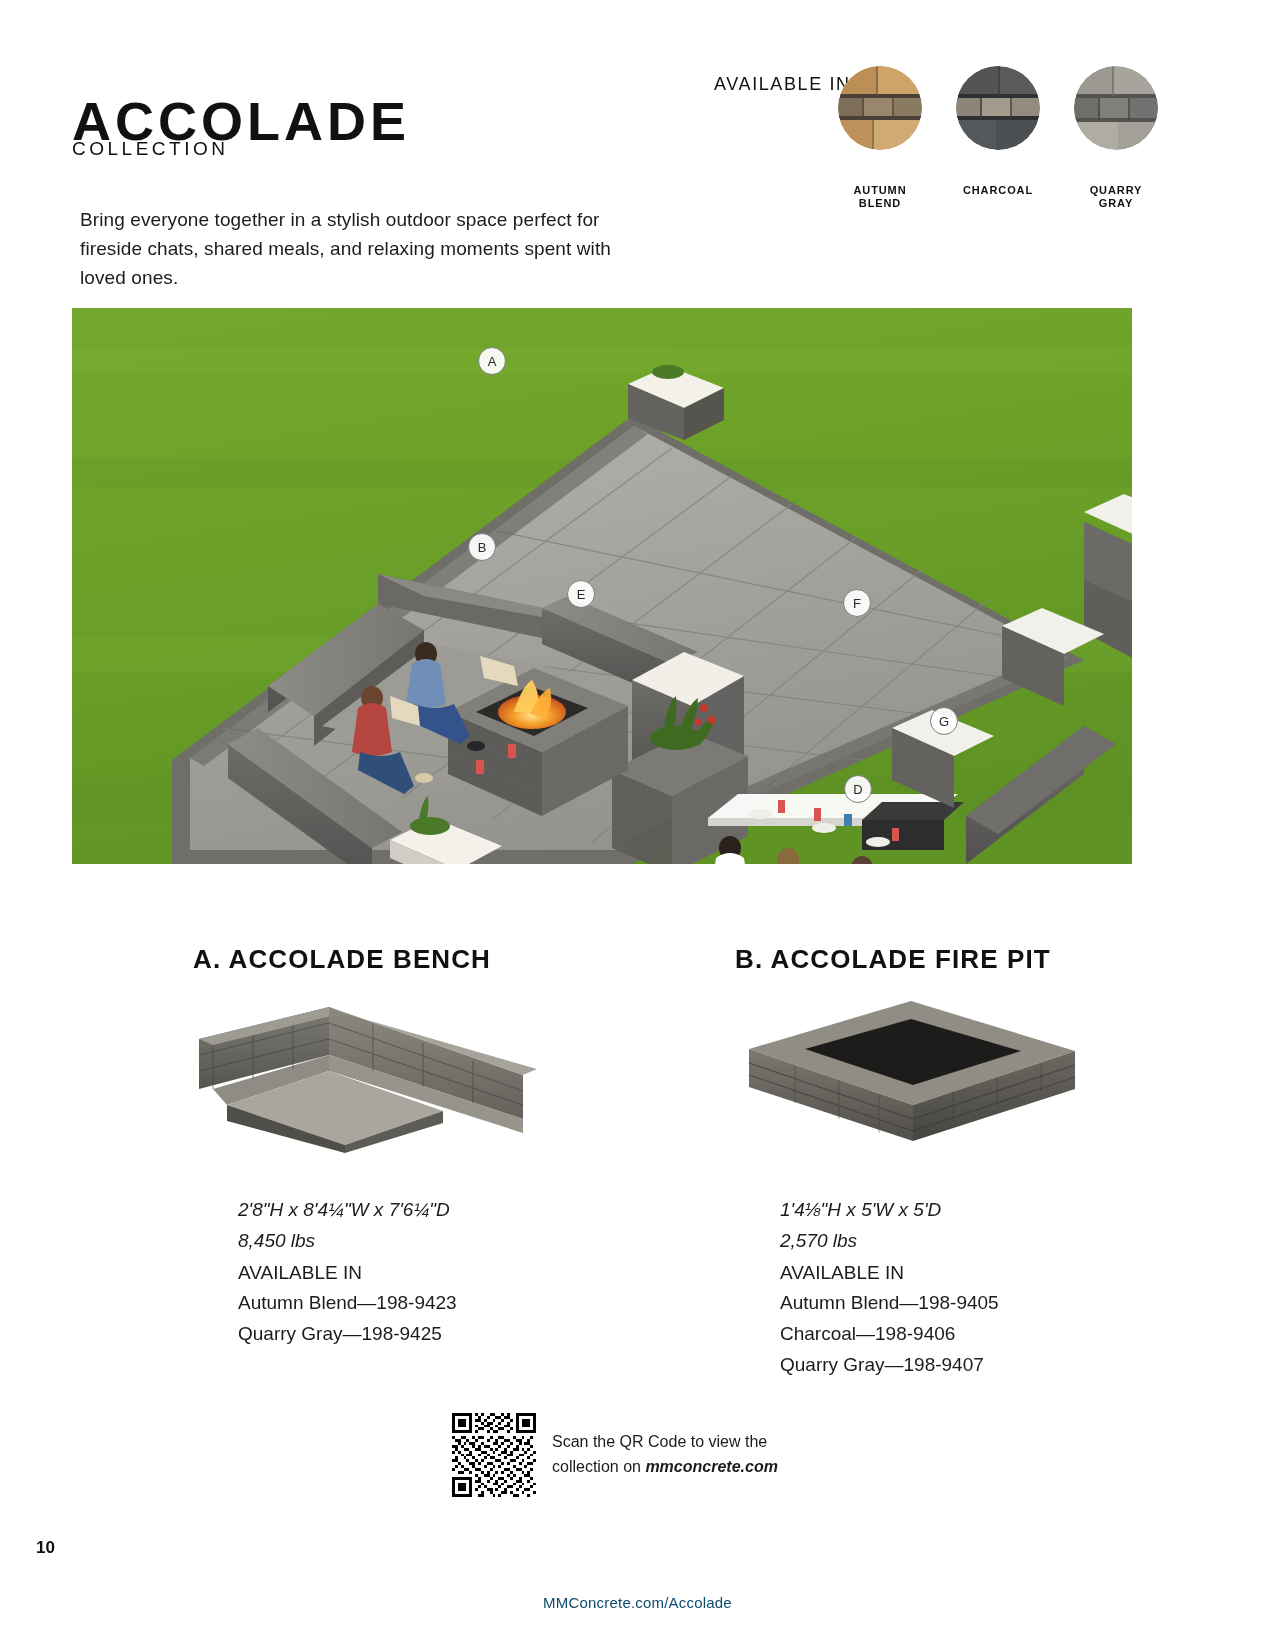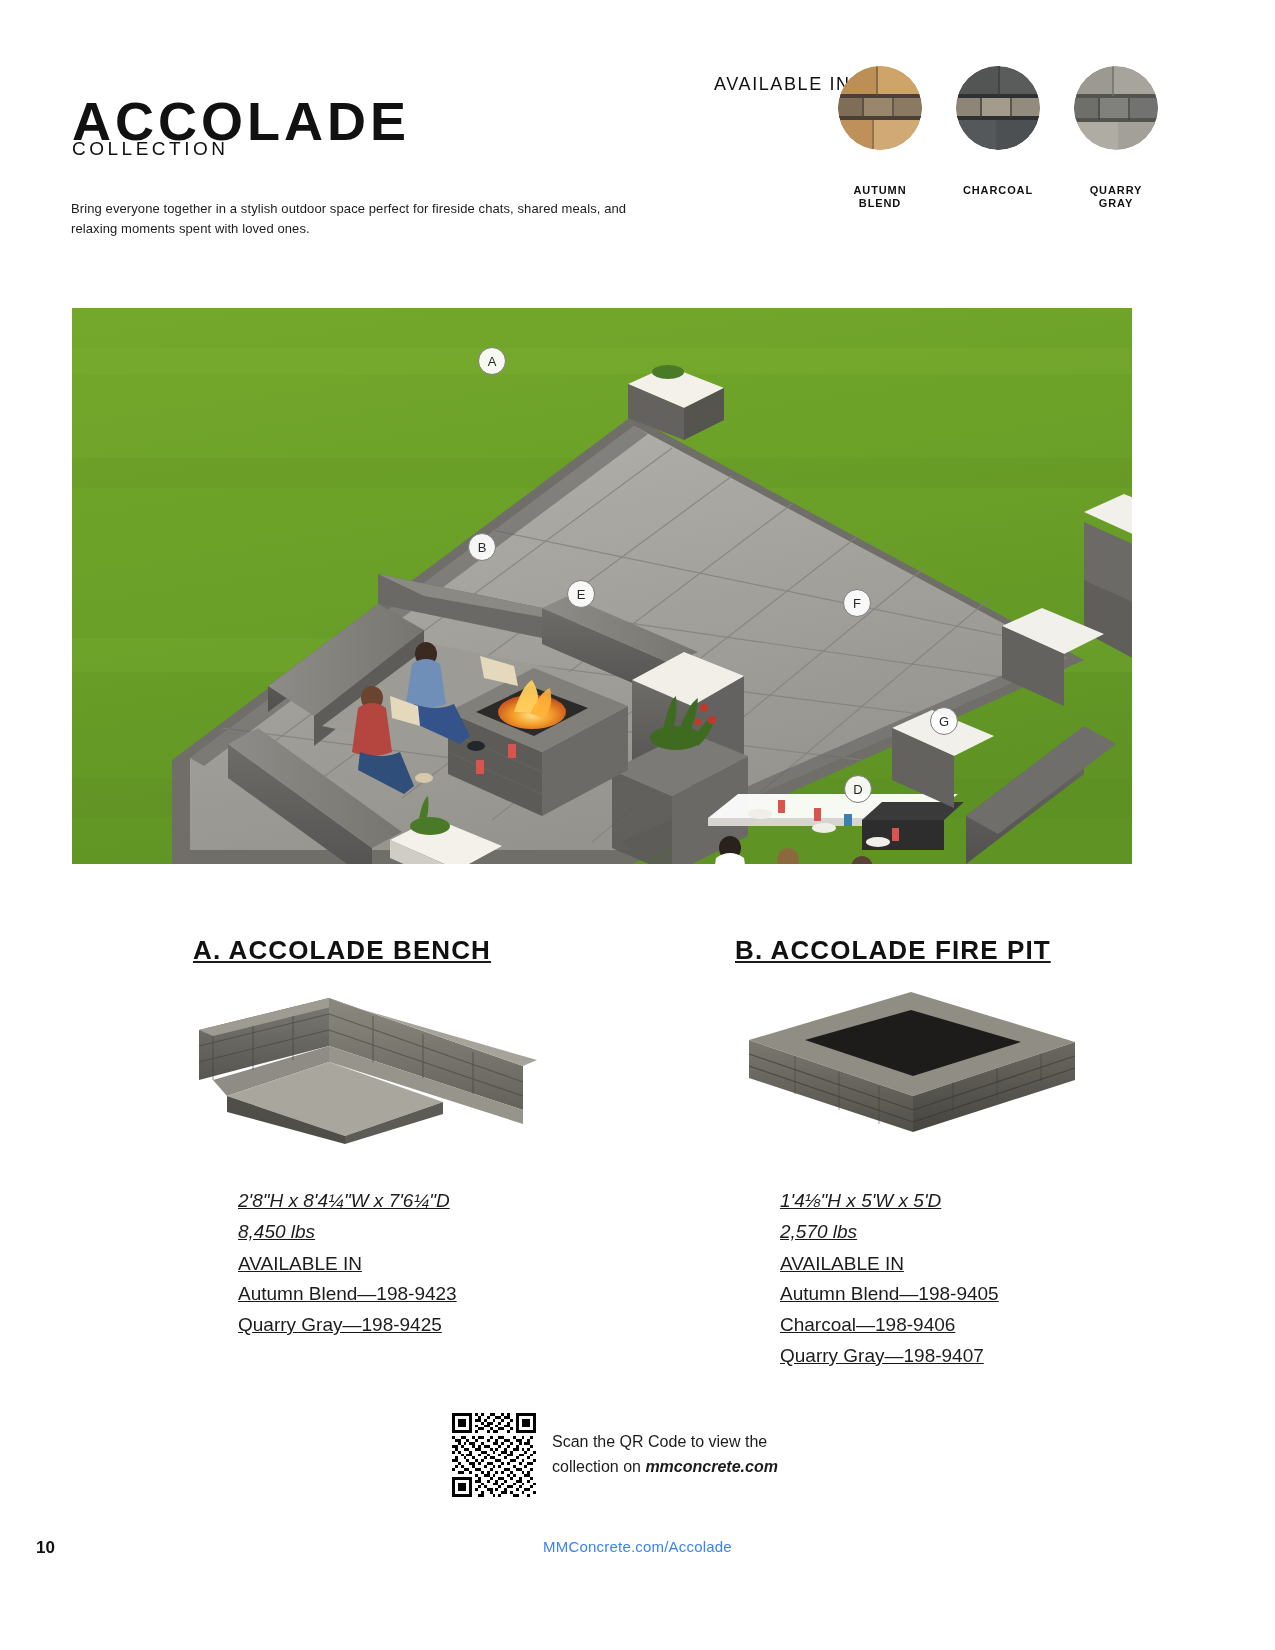--- a/index.html
+++ b/index.html
@@ -17,22 +17,22 @@
   .title{
     position:absolute;left:72px;top:58px;
     font-size:54px;font-weight:700;letter-spacing:4px;
     line-height:1;color:#111;
   }
   .subtitle{
     position:absolute;left:72px;top:138px;
     font-size:19px;font-weight:300;letter-spacing:3.5px;color:#111;
   }
   .intro{
-    position:absolute;left:71px;top:186px;width:560px;
-    font-size:13px;font-weight:300;line-height:1.53;color:#1c1c1c;
+    position:absolute;left:80px;top:186px;width:560px;
+    font-size:19px;font-weight:300;line-height:1.53;color:#1c1c1c;
     letter-spacing:.1px;
   }
 
   
   .avail-wrap{position:absolute;left:714px;top:66px;width:450px;height:130px;}
   .avail-label{
     position:absolute;left:0;top:8px;
     font-size:18px;font-weight:300;letter-spacing:1.6px;color:#111;
     white-space:nowrap;
   }
@@ -60,21 +60,21 @@
     position:absolute;width:26px;height:26px;border-radius:50%;
     background:rgba(255,255,255,.93);
     border:1px solid #7c7c7c;
     display:flex;align-items:center;justify-content:center;
     font-size:13px;font-weight:400;color:#2a2a2a;
     font-family:"Liberation Sans",sans-serif;
   }
 
   
   .products{position:absolute;left:0;top:928px;width:1275px;}
-  .product{position:absolute;top:7px;text-decoration:underline;}
+  .product{position:absolute;top:16px;}
   .product.left{left:193px;width:520px;}
   .product.right{left:735px;width:520px;}
   .prod-title{
     font-size:26px;font-weight:700;letter-spacing:1.1px;color:#111;
     margin:0 0 18px 0;white-space:nowrap;
   }
   .prod-img{width:360px;height:160px;position:relative;}
   .prod-img svg{display:block;}
   .prod-specs{
     margin-top:42px;margin-left:45px;
@@ -87,22 +87,22 @@
   
   .qr-block{position:absolute;left:452px;top:1413px;display:flex;align-items:center;gap:16px;}
   .qr-code{width:84px;height:84px;}
   .qr-code svg{display:block;}
   .qr-text{
     font-size:16px;line-height:1.55;color:#1c1c1c;font-weight:400;
     max-width:230px;
   }
   .qr-text b{font-weight:700;font-style:italic;text-align:center;}
   .footer-url{
-    position:absolute;left:0;top:1538px;width:1275px;text-align:center;
-    font-size:15px;font-weight:300;color:#3b82f6;letter-spacing:.2px;
+    position:absolute;left:0;top:1594px;width:1275px;text-align:center;
+    font-size:15px;font-weight:300;color:#0c4a6e;letter-spacing:.2px;
   }
   .page-num{
     position:absolute;left:36px;top:1538px;
     font-size:17px;font-weight:700;color:#111;
   }
 </style>
 </head>
 <body>
 
 <div class="page">

